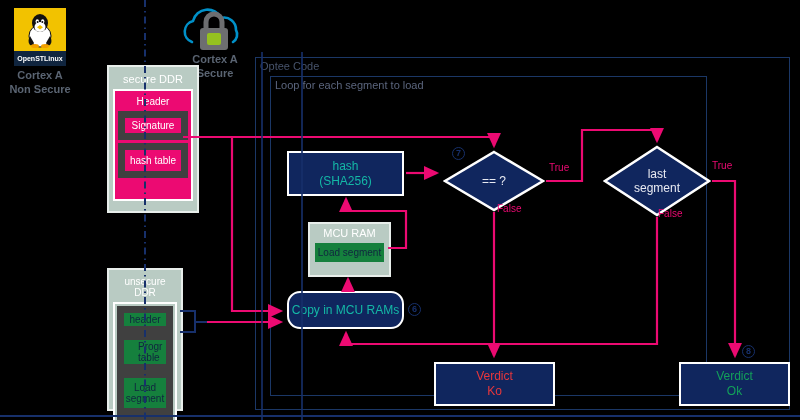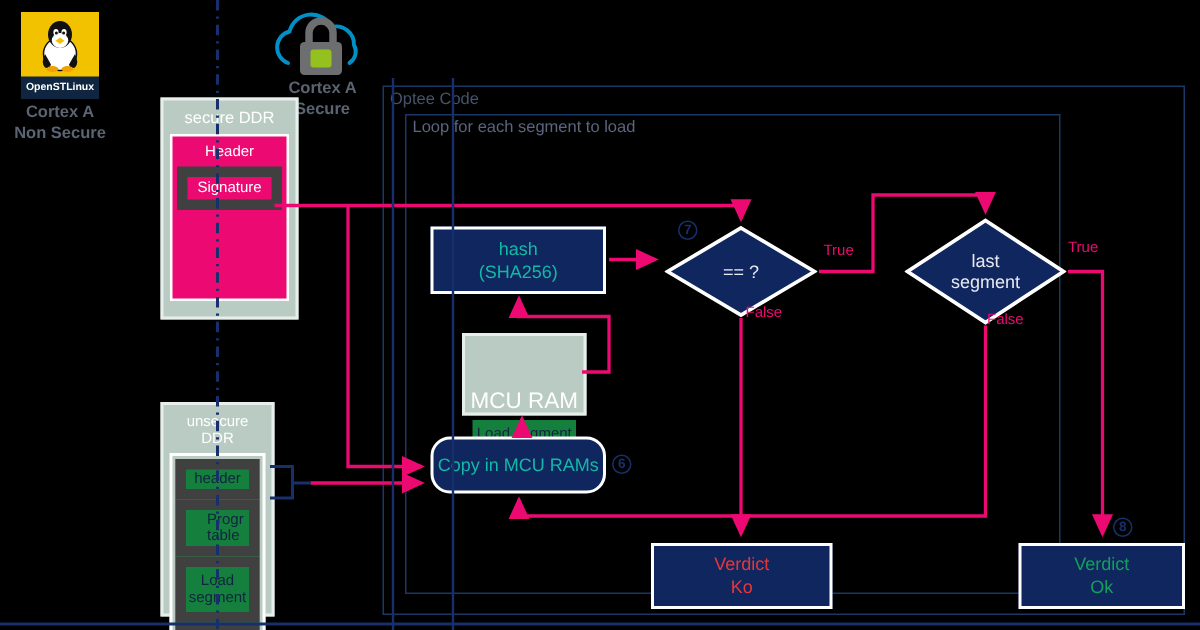--- a/index.html
+++ b/index.html
@@ -24,21 +24,21 @@
   .cyan{background:#15803d;color:#10253f;}
 
   
   .container{border:1px solid #1b3766;}
   .container-title{font-size:11px;color:#47536b;padding:2px 0 0 4px;font-weight:normal;}
 
   
   .proc{background:#10265e;border:2px solid #ffffff;display:flex;align-items:center;
         justify-content:center;text-align:center;font-size:12px;color:#14b8a6;line-height:1.25;}
   .mcuram{background:#b9cbc3;border:2px solid #e8eeeb;}
-  .mcuram-title{font-size:15px;color:#fff;text-align:center;padding-top:3px;margin-top:32px;}
+  .mcuram-title{font-size:11px;color:#fff;text-align:center;padding-top:3px;}
 
   
   .diamond-wrap{position:absolute;}
   .diamond-txt{position:absolute;left:0;top:0;width:100%;height:100%;
       display:flex;align-items:center;justify-content:center;text-align:center;
       font-size:12px;color:#e8eaf2;line-height:1.2;}
 
   
   .elabel{font-size:10px;font-weight:normal;color:#ec0a72;}
   .verdict-ko{color:#e8373b;}
@@ -92,20 +92,21 @@
 </div>
 <div class="abs container" style="left:270px;top:76px;width:437px;height:320px;">
   <div class="container-title" style="color:#5b657d;">Loop for each segment to load</div>
 </div>
 
 <div class="abs mem-outer" style="left:107px;top:65px;width:92px;height:148px;">
   <div class="mem-title">secure DDR</div>
   <div class="pink" style="border:2px solid #fff;padding:3px;height:112px;box-sizing:border-box;">
     <div style="font-size:10px;text-align:center;padding:2px 0 4px 0;color:#fff;">Header</div>
     <div class="seg pink" style="padding:2px 0;">Signature</div>
+    <div class="seg pink" style="padding:5px 0;margin-top:3px;">hash table</div>
   </div>
 </div>
 
 <div class="abs mem-outer" style="left:107px;top:268px;width:76px;height:143px;">
   <div class="mem-title" style="font-size:10px;">unsecure DDR</div>
   <div class="mem-inner" style="padding:2px;background:#b9cbc3;">
     <div class="seg cyan" style="padding:1px 0;">header</div>
     <div class="seg cyan" style="padding:1px 14px;">Progr table</div>
     <div class="seg cyan" style="padding:4px 0;">Load segment</div>
     <div class="seg cyan" style="padding:4px 0;">other sections</div>

